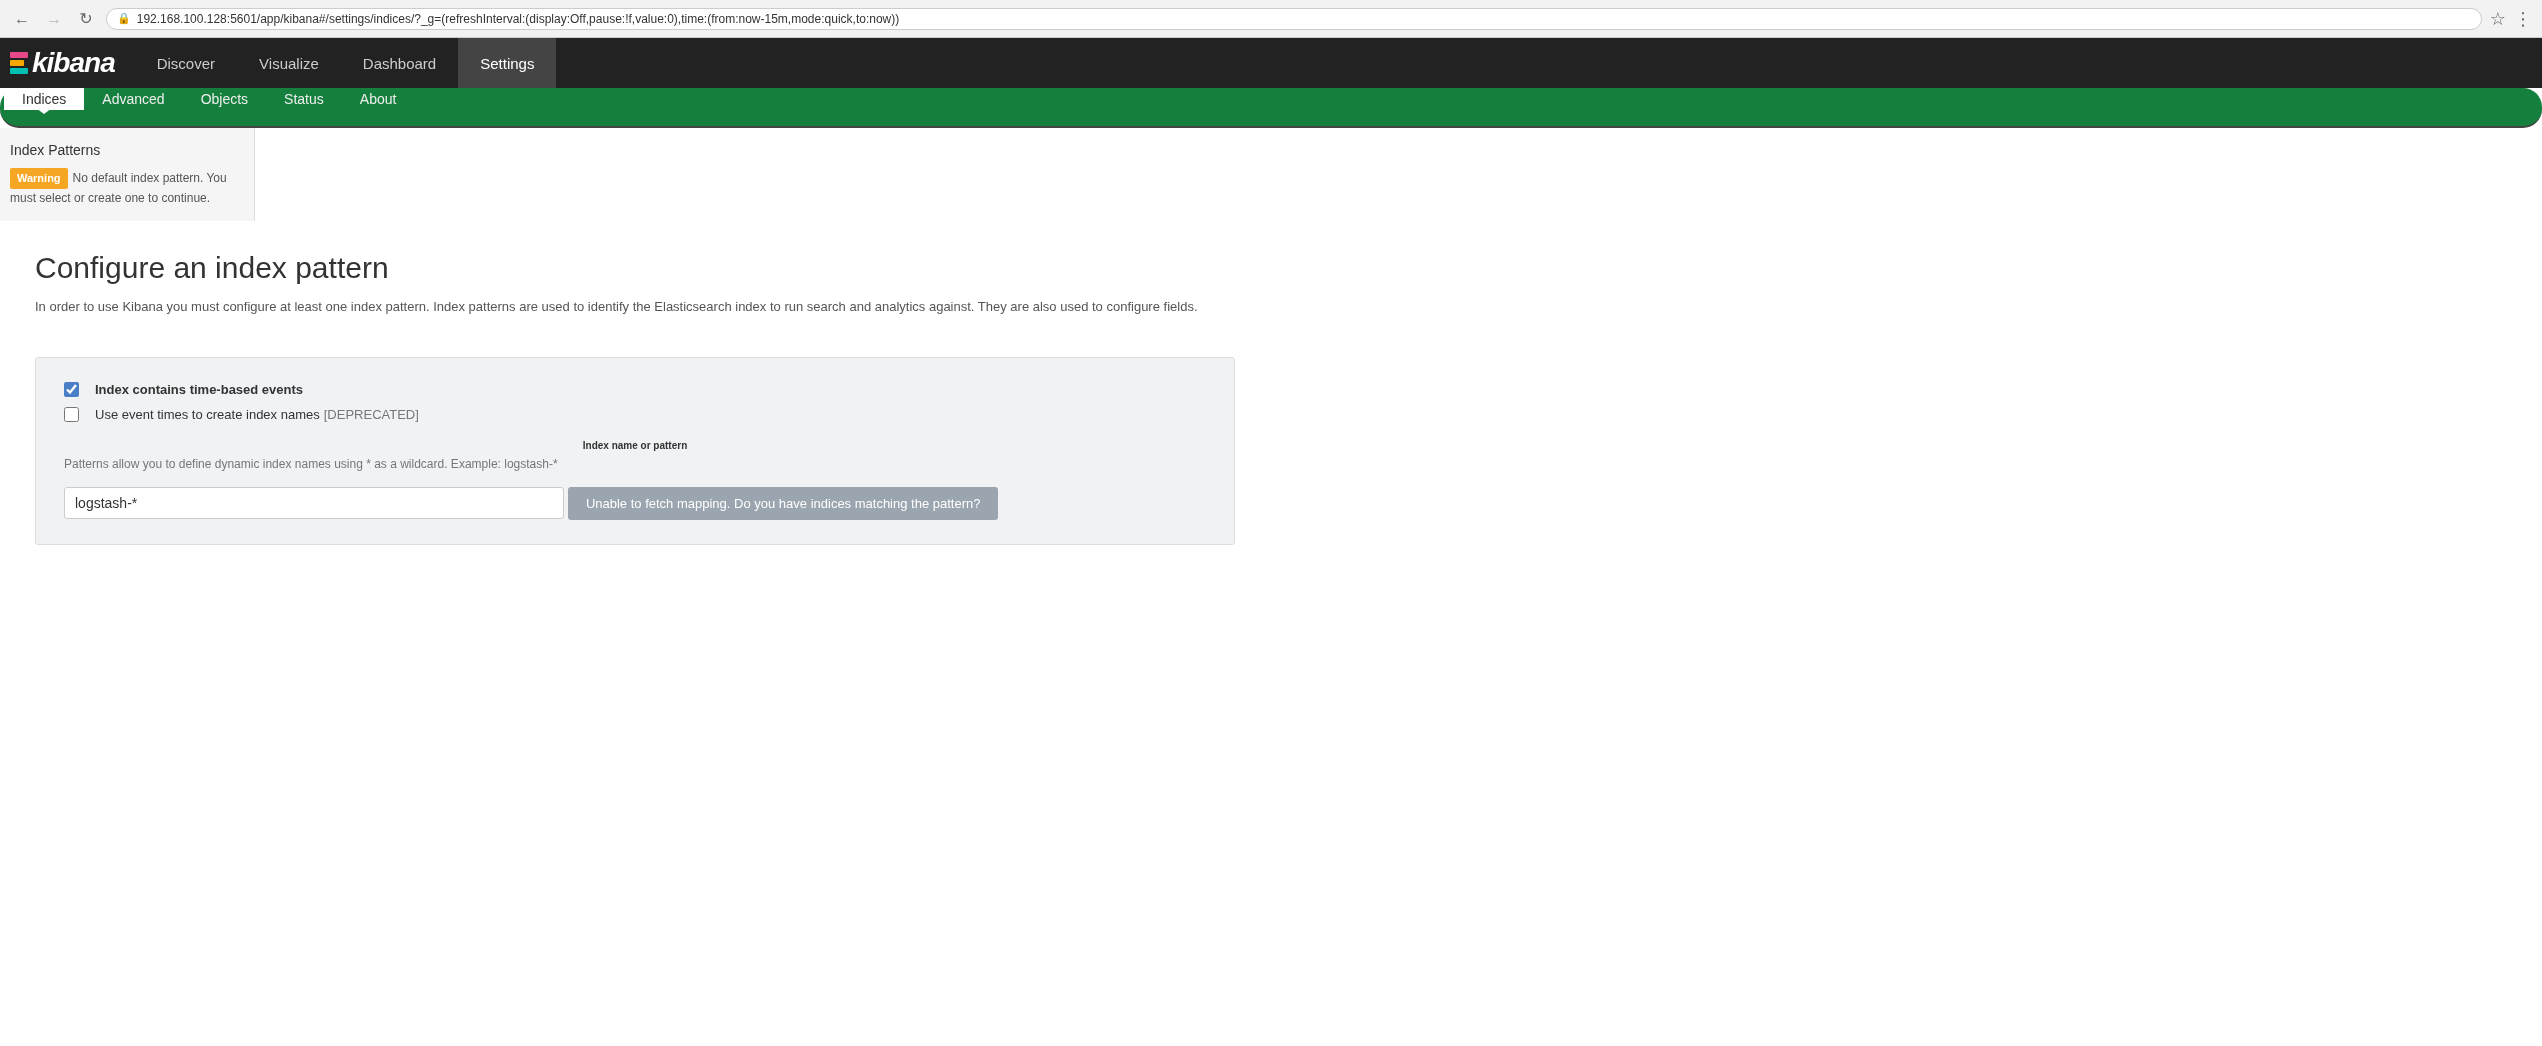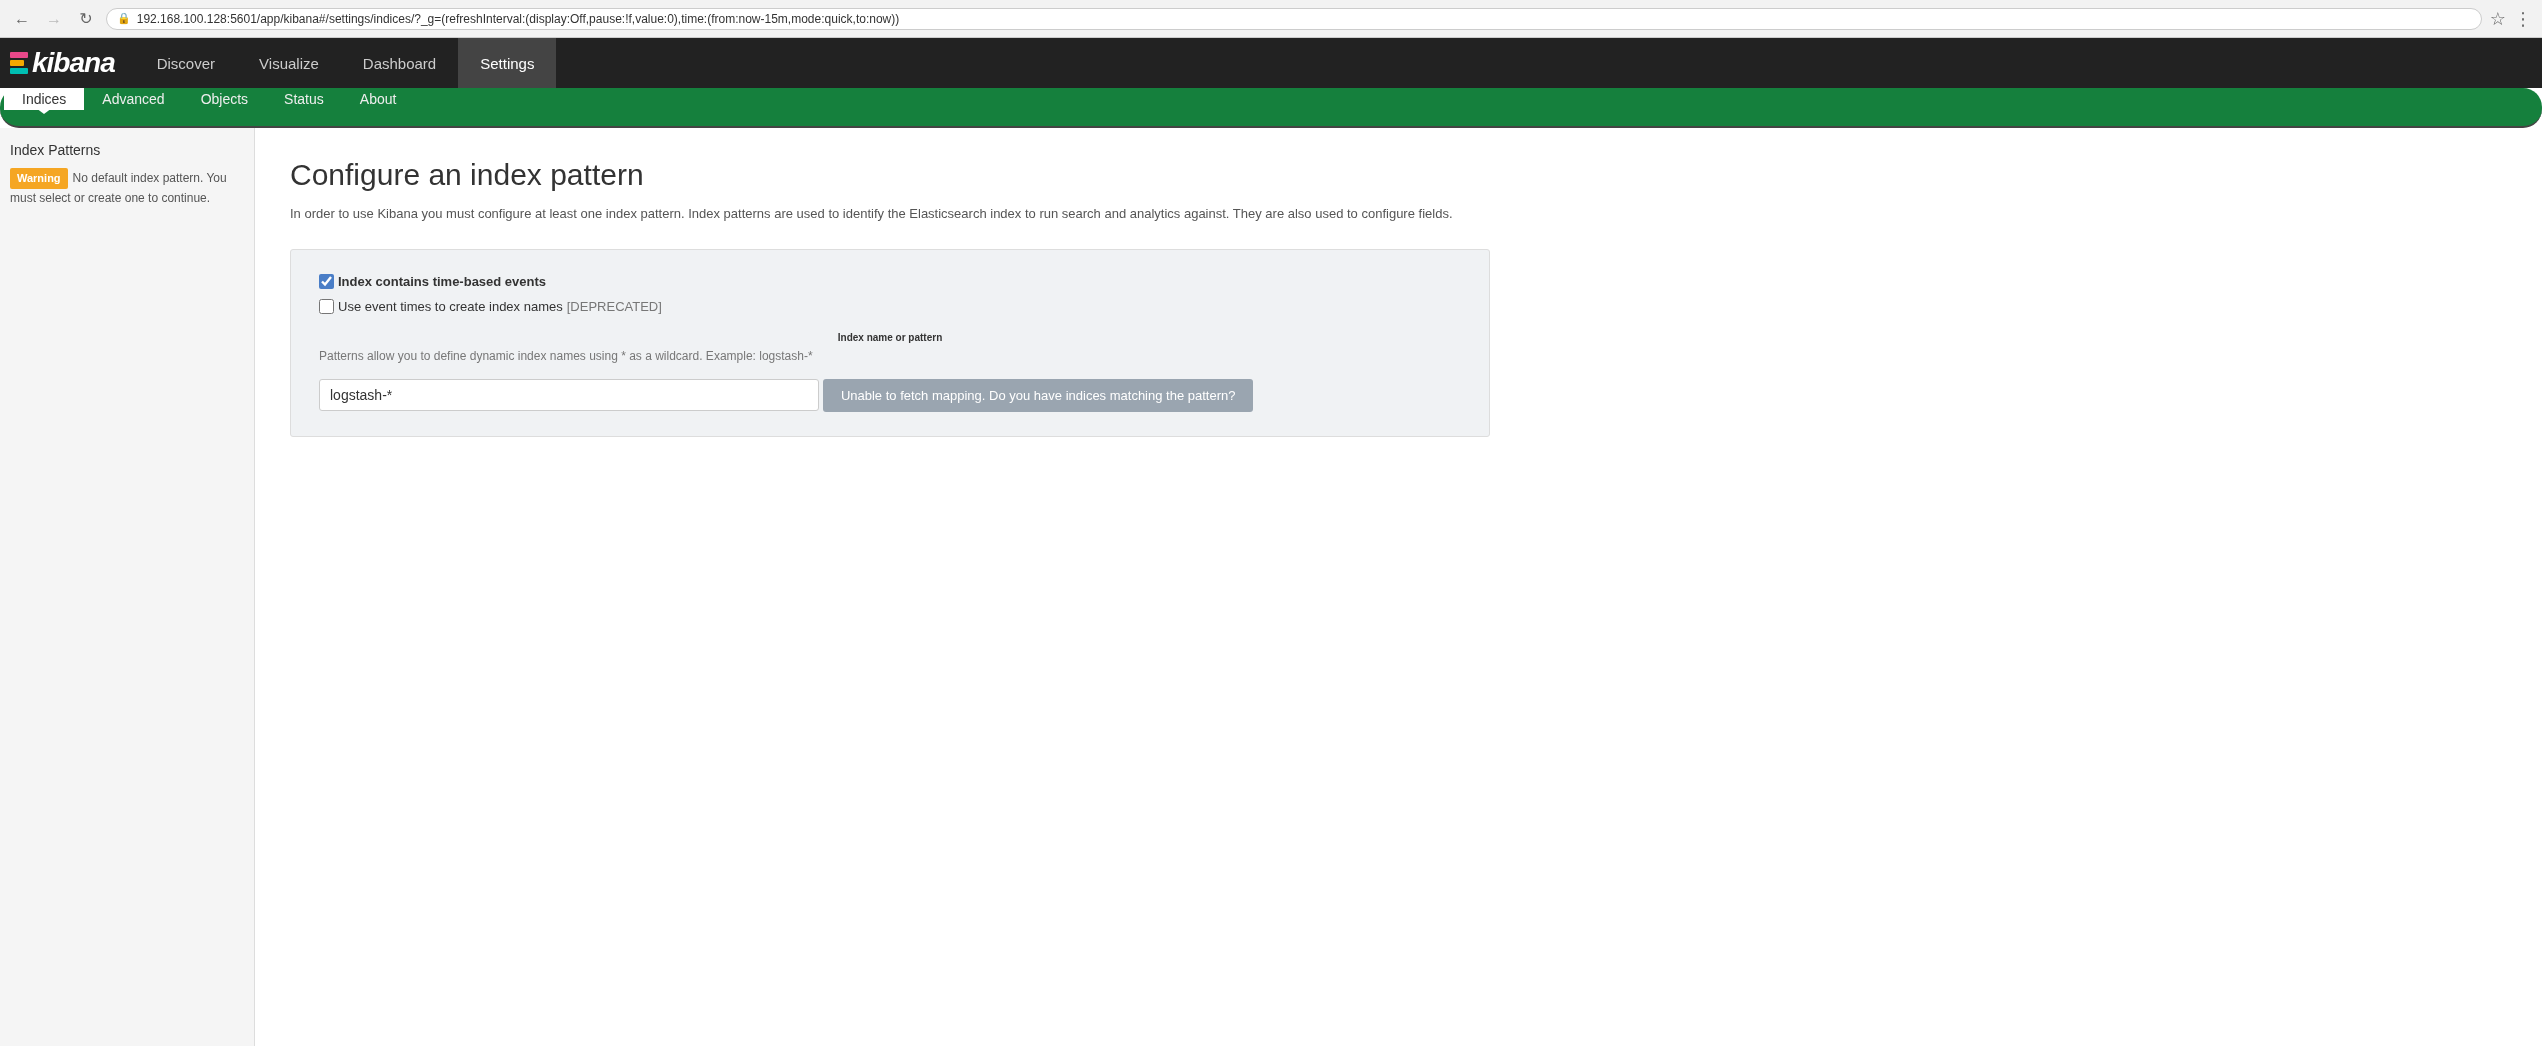--- a/index.html
+++ b/index.html
@@ -129,20 +129,21 @@
       transform: translateX(-50%);
       border-left: 8px solid transparent;
       border-right: 8px solid transparent;
       border-top: 6px solid #fff;
     }
 
     
     .main-layout {
       display: flex;
       height: calc(100vh - 128px);
+      flex-direction: column;
     }
 
     
     .sidebar {
       width: 255px;
       background: #f5f5f5;
       border-right: 1px solid #ddd;
       padding: 14px 10px;
       flex-shrink: 0;
     }
@@ -178,37 +179,37 @@
     .page-title {
       font-size: 30px;
       font-weight: 300;
       color: #333;
       margin-bottom: 12px;
     }
     .page-description {
       font-size: 13px;
       color: #555;
       line-height: 1.6;
-      margin-bottom: 24px;
+      margin-bottom: 40px;
       max-width: 1200px;
     }
 
     
     .form-panel {
       background: #f0f2f4;
       border: 1px solid #ddd;
       border-radius: 3px;
       padding: 24px 28px;
       max-width: 1200px;
     }
     .checkbox-row {
       display: flex;
       align-items: center;
       margin-bottom: 10px;
-      gap: 4px;
+      gap: 16px;
     }
     .checkbox-row input[type="checkbox"] {
       width: 15px;
       height: 15px;
       cursor: pointer;
       accent-color: #4a7ec7;
     }
     .checkbox-label {
       font-size: 13px;
       font-weight: bold;

